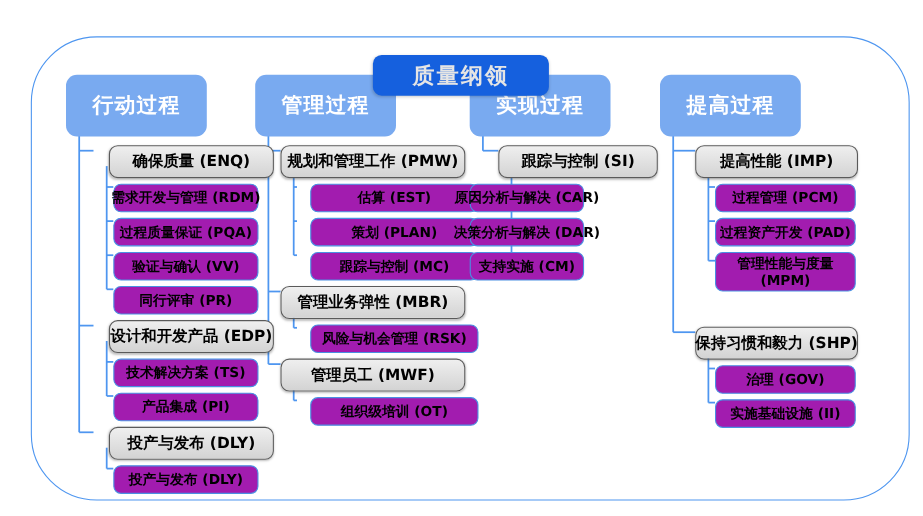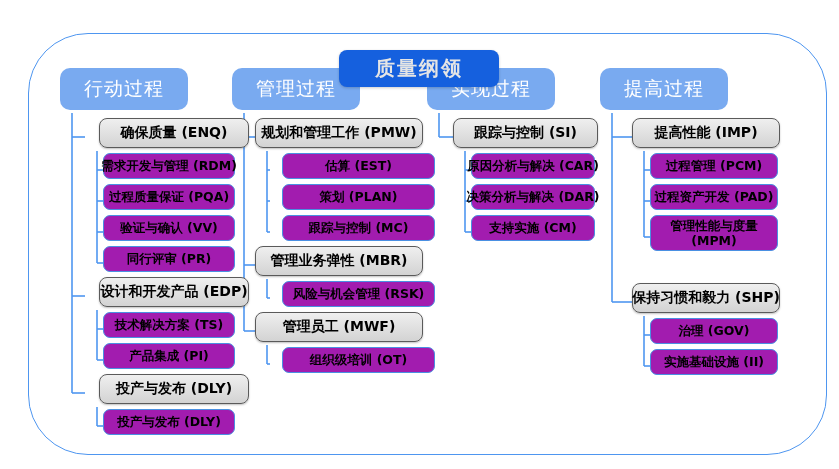--- a/index.html
+++ b/index.html
@@ -18,22 +18,22 @@
   #title{
     position:absolute;left:339px;top:10px;width:160px;height:37px;z-index:3;
     background:#1560DE;border-radius:8px;color:#e5e5e5;font-size:20px;font-weight:bold;
     display:flex;align-items:center;justify-content:center;letter-spacing:2px;
     box-shadow:0 1px 3px rgba(0,0,0,.2);
     margin-top:40px;
   }
   
   .column{position:absolute;top:68px;z-index:2;}
   .col-header{
-    width:128px;height:42px;background:#79AAF0;border-radius:10px;color:#fff;
-    font-size:19px;font-weight:normal;display:flex;align-items:center;justify-content:center;
+    width:128px;height:56px;background:#79AAF0;border-radius:10px;color:#fff;
+    font-size:19px;font-weight:bold;display:flex;align-items:center;justify-content:center;
     letter-spacing:1px;
   }
   .groups{margin-top:8px;}
   .group{margin-top:5px;}
   .gray-box{
     height:30px;box-sizing:border-box;border:1.8px solid #5A5A5A;border-radius:8px;
     background:linear-gradient(#EFEFEF,#D3D3D3);color:#000;font-size:14px;font-weight:bold;
     display:flex;align-items:center;justify-content:center;white-space:nowrap;
     box-shadow:0 1px 2px rgba(0,0,0,.25);
   }
@@ -42,21 +42,21 @@
     min-height:26px;box-sizing:border-box;border:1.5px solid #4A90E2;border-radius:7px;
     background:#a21caf;color:#000;font-size:12.5px;font-weight:bold;
     display:flex;align-items:center;justify-content:center;white-space:nowrap;
     text-align:center;padding:2px 2px;
   }
   .white-box.wrap{white-space:normal;line-height:1.2;}
   .group.spaced{margin-top:32px;}
   
   #col1{left:60px;}  #col1 .gray-box{margin-left:39px;width:150px;} #col1 .white-box{margin-left:43px;width:132px;}
   #col2{left:232px;} #col2 .gray-box{margin-left:23px;width:168px;} #col2 .white-box{margin-left:50px;width:153px;}
-  #col3{left:427px;} #col3 .gray-box{margin-left:26px;width:145px;} #col3 .white-box{margin-left:44px;width:124px;}
+  #col3{left:427px;} #col3 .gray-box{margin-left:26px;width:145px;} #col3 .white-box{width:104px;}
   #col4{left:600px;} #col4 .gray-box{margin-left:32px;width:148px;} #col4 .white-box{margin-left:50px;width:128px;}
 </style>
 </head>
 <body>
 
 <div id="canvas">
   <div id="frame"></div>
   <svg id="connectors">
       <line x1="72" y1="137" x2="85" y2="137" stroke="#4E96F0" stroke-width="1.6"></line>
       <line x1="97" y1="170" x2="103" y2="170" stroke="#4E96F0" stroke-width="1.6"></line>

